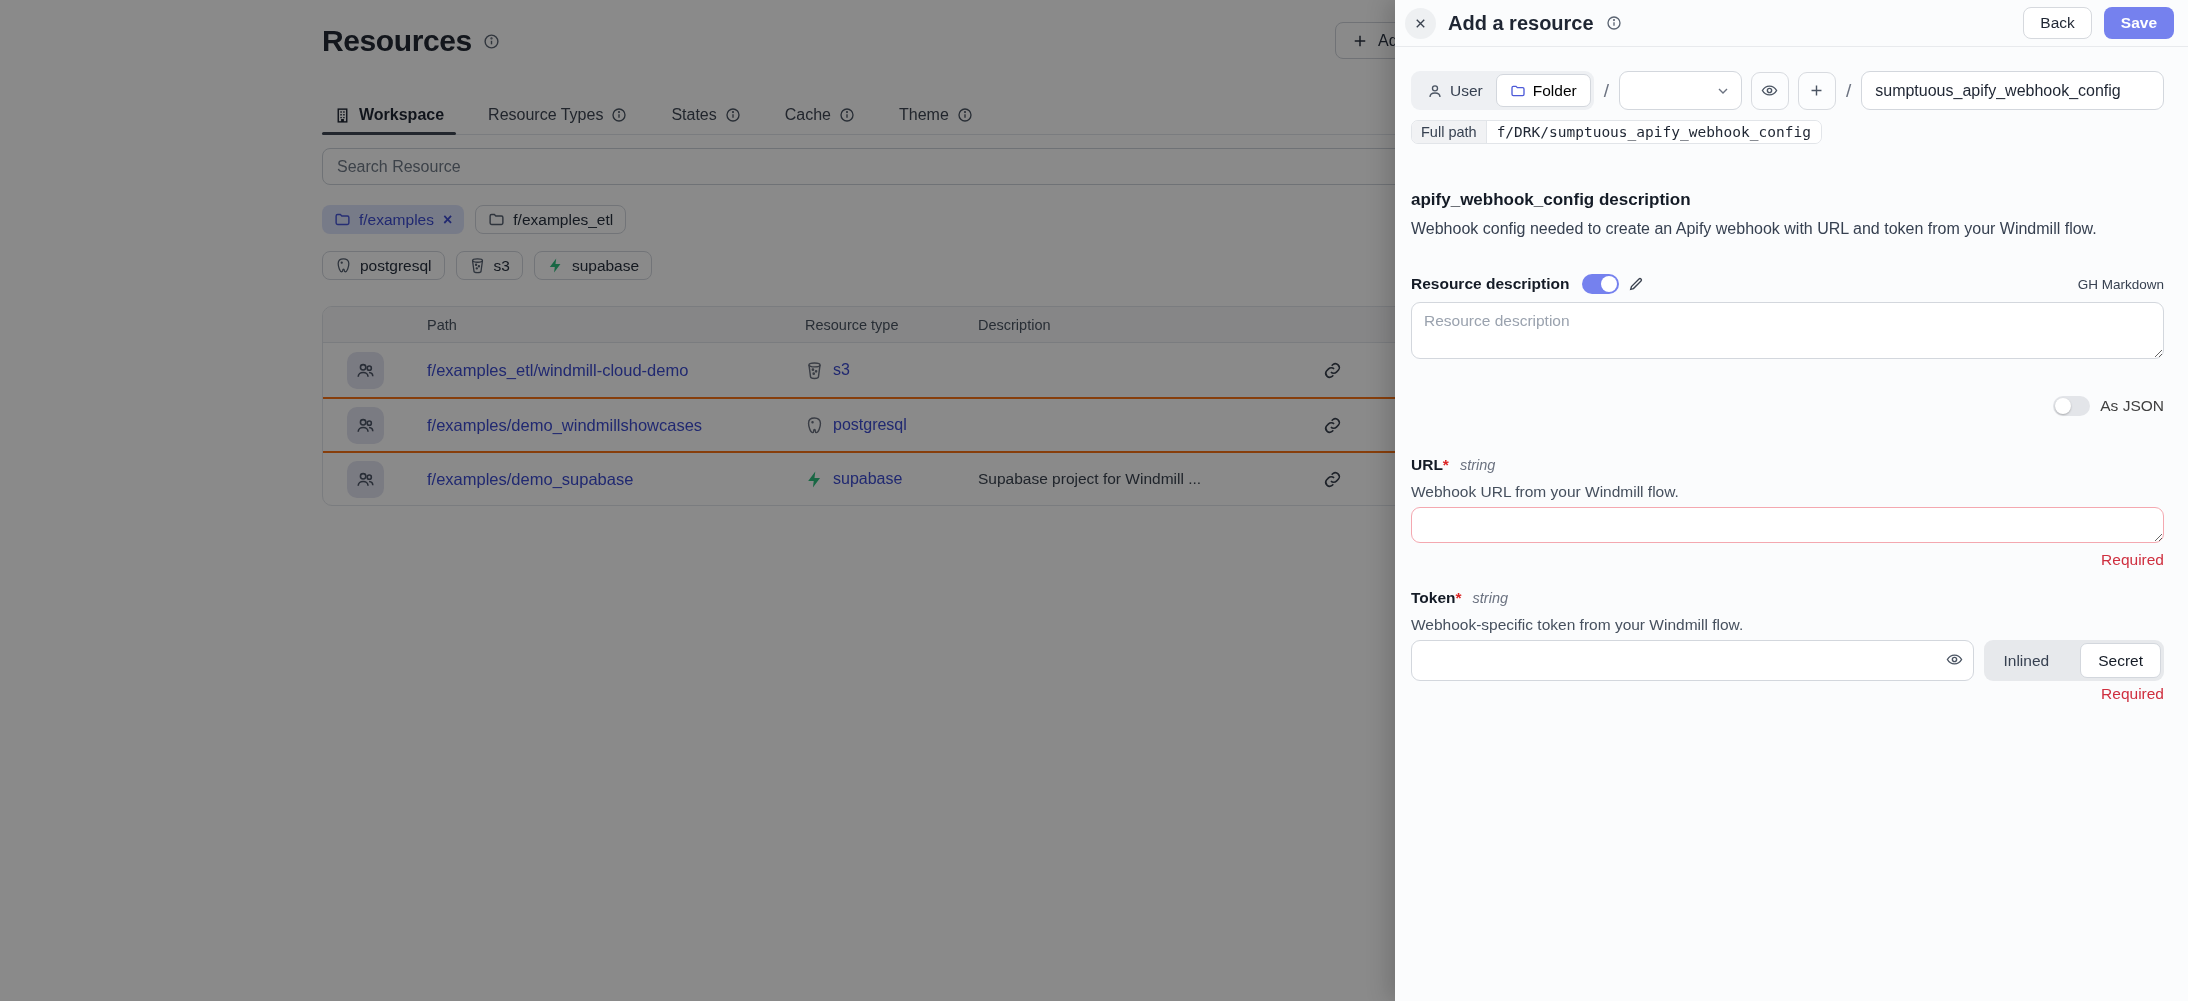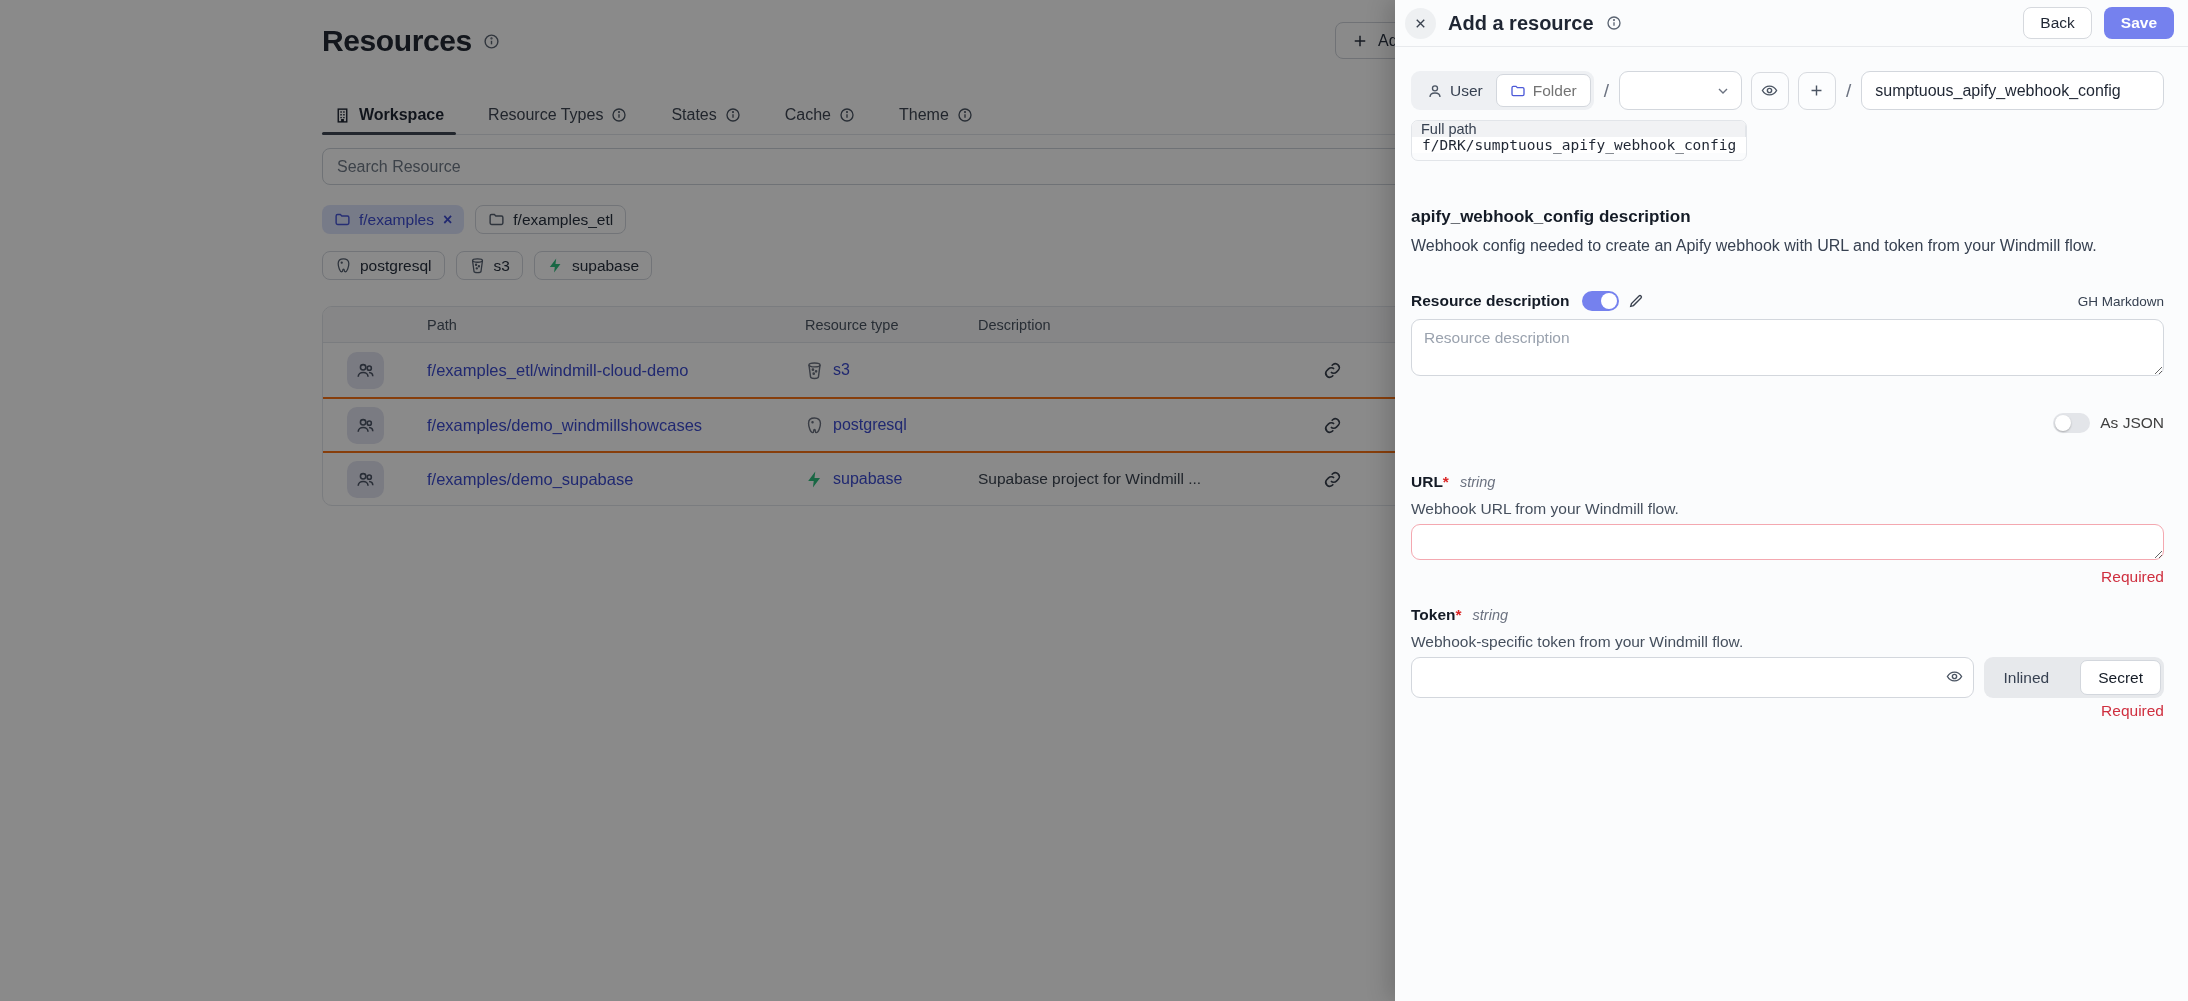--- a/index.html
+++ b/index.html
@@ -84,35 +84,35 @@
   .btn-save { height:32px; padding:0 17px; background:#7581ee; border:none;
     border-radius:8px; font-size:15.5px; font-weight:600; color:#fff; cursor:pointer;
     font-family:"Liberation Sans", sans-serif; }
 
   .drawer-body { flex:1; padding:24px 24px 0 16px; overflow:hidden; }
 
   .path-row { display:flex; align-items:center; gap:9px; }
   .seg-group { background:#eef0f3; border-radius:9px; padding:3px; display:flex; align-items:center; }
   .seg { height:33px; padding:0 13px; display:flex; align-items:center; gap:7px;
     font-size:15.5px; color:#374151; border-radius:7px; cursor:pointer; white-space:nowrap; }
-  .seg.on { background:#fff; border:1px solid #d3d7dd; color:#737373; }
+  .seg.on { background:#fff; border:1px solid #d3d7dd; color:#000000; }
   .seg .ic-user { color:#4b5563; }
   .seg .ic-folder { color:#4d5ad8; }
   .slash { font-size:19px; color:#6b7280; padding:0 1px; }
   .folder-select { width:123px; height:39px; background:#fff; border:1px solid #d3d7dd;
     border-radius:9px; display:flex; align-items:center; justify-content:flex-end;
     padding:0 10px; color:#6b7280; cursor:pointer; }
   .icon-btn { width:38px; height:38px; background:#fcfdfe; border:1px solid #d8dbe0;
     border-radius:9px; display:flex; align-items:center; justify-content:center;
     color:#4b5563; cursor:pointer; flex:none; }
   .name-input { flex:1; height:39px; background:#fff; border:1px solid #d3d7dd; border-radius:9px;
     padding:0 13px; font-size:16px; color:#1f2633; font-family:"Liberation Sans", sans-serif; min-width:0; }
 
   .fullpath { margin-top:10px; display:inline-flex; align-items:stretch;
-    border:1px solid #e2e5e9; border-radius:7px; overflow:hidden; height:41px;flex-direction:column; }
+    border:1px solid #e2e5e9; border-radius:7px; overflow:hidden; height:24px; }
   .fullpath .fp-label { background:#f1f2f4; padding:0 9px; font-size:14.5px; color:#374151;
     display:flex; align-items:center; border-right:1px solid #e2e5e9; }
   .fullpath .fp-value { background:#fff; padding:0 10px; display:flex; align-items:center;
     font-family:"DejaVu Sans Mono", monospace; font-size:14.5px; color:#1f2633; }
 
   .rt-section { margin-top:46px; }
   .rt-heading { font-size:17px; font-weight:700; color:#141b26; }
   .rt-subtext { margin-top:10px; font-size:16px; color:#374151; }
 
   .desc-label-row { margin-top:36px; display:flex; align-items:center; }

